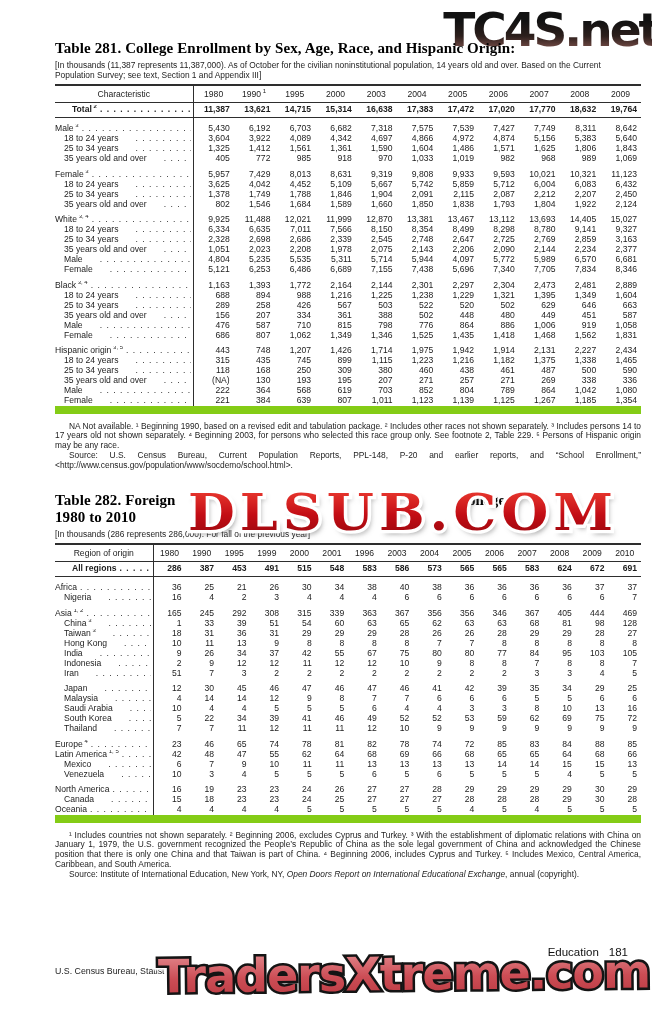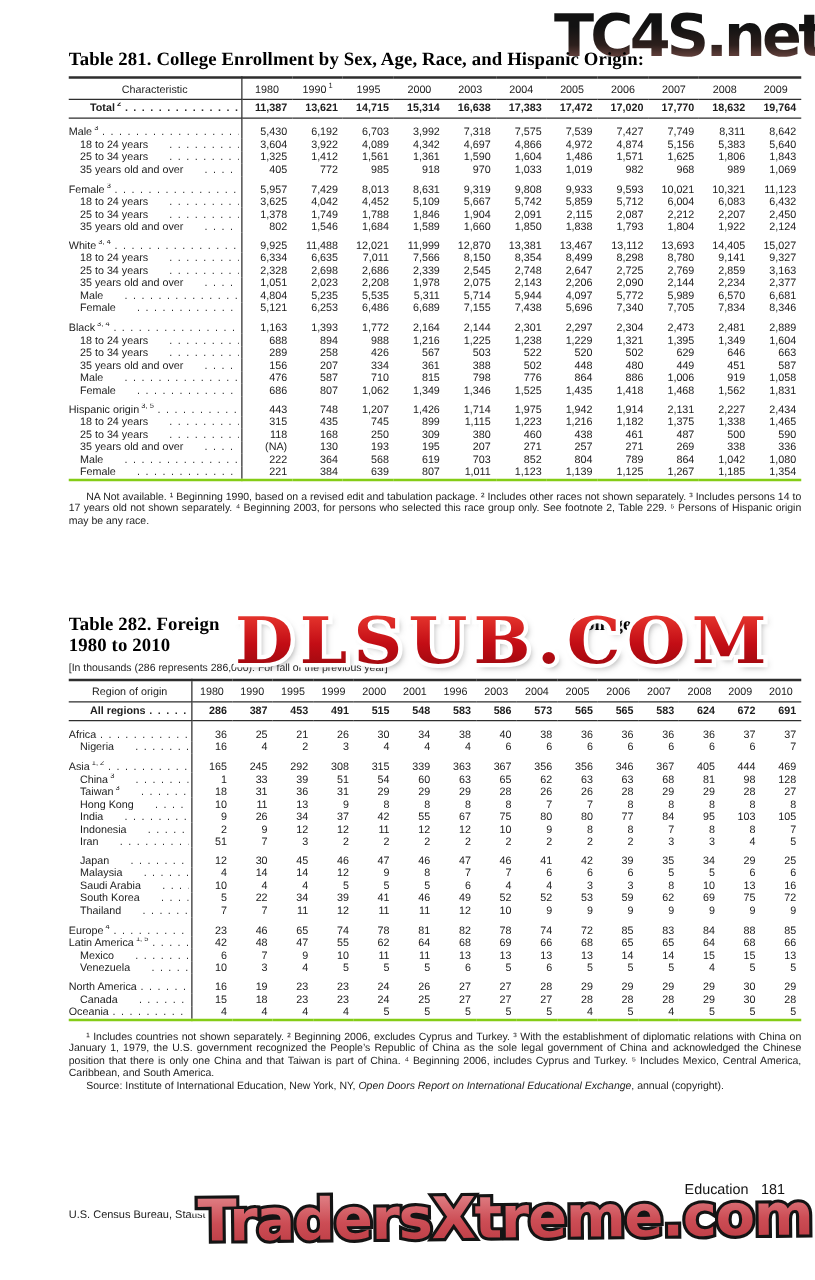--- a/index.html
+++ b/index.html
@@ -27,21 +27,21 @@
   .tl1 .part2 { position: absolute; left: 402px; top: 0; }
 
   .bracket-note { font-size: 8.4px; line-height: 10px; margin-top: 3px; color: #1d1d1d; }
 
   table.stat {
     border-collapse: collapse;
     table-layout: fixed;
     width: 100%;
     margin-top: 4px;
     border-top: 2px solid #2e2e2e;
-    border-bottom: 2px solid #84cc16;
+    border-bottom: 8px solid #84cc16;
   }
   .stat th {
     font-weight: normal;
     font-size: 8.6px;
     padding: 3px 1px 2.5px 1px;
     border-bottom: 1.2px solid #2e2e2e;
     text-align: center;
     white-space: nowrap;
   }
   .stat th.lh { border-right: 1px solid #2e2e2e; }
@@ -111,20 +111,21 @@
 </style>
 </head>
 <body>
 
 <div class="wm-top">TC4S.net</div>
 
 <section class="block t281">
   <div class="tbl-title">
     <div>Table 281. College Enrollment by Sex, Age, Race, and Hispanic Origin:</div>
   </div>
+  <div class="bracket-note">[In thousands (11,387 represents 11,387,000). As of October for the civilian noninstitutional population, 14 years old and over. Based on the Current Population Survey; see text, Section 1 and Appendix III]</div>
   <div id="t281-host">
       <table class="stat">
         <colgroup>
           <col style="width: 138px;">
           <col>
           <col>
           <col>
           <col>
           <col>
           <col>
@@ -173,21 +174,21 @@
           <tr class="gap">
             <td class="lc ind0">
               <span class="lw">
                 <span class="lt">Male<sup> 3</sup></span>
                 <span class="dots"> . . . . . . . . . . . . . . . . . . . . . . . . . . . . . . . . . . . . . . . . . . . . . . . . . . . . . . . . . . . . . . . . . . . . . .</span>
               </span>
             </td>
             <td class="vc">5,430</td>
             <td class="vc">6,192</td>
             <td class="vc">6,703</td>
-            <td class="vc">3,992</td>
+            <td class="vc">6,682</td>
             <td class="vc">7,318</td>
             <td class="vc">7,575</td>
             <td class="vc">7,539</td>
             <td class="vc">7,427</td>
             <td class="vc">7,749</td>
             <td class="vc">8,311</td>
             <td class="vc">8,642</td>
           </tr>
           <tr>
             <td class="lc ind1">
@@ -662,20 +663,21 @@
             <td class="vc">1,125</td>
             <td class="vc">1,267</td>
             <td class="vc">1,185</td>
             <td class="vc">1,354</td>
           </tr>
         </tbody>
       </table>
     </div>
   <div class="fnotes">
     <p>NA Not available. ¹ Beginning 1990, based on a revised edit and tabulation package. ² Includes other races not shown separately. ³ Includes persons 14 to 17 years old not shown separately. ⁴ Beginning 2003, for persons who selected this race group only. See footnote 2, Table 229. ⁵ Persons of Hispanic origin may be any race.</p>
+    <p>Source: U.S. Census Bureau, Current Population Reports, PPL-148, P-20 and earlier reports, and “School Enrollment,” &lt;http://www.census.gov/population/www/socdemo/school.html&gt;.</p>
   </div>
 </section>
 
 <section class="block t282">
   <div class="tbl-title">
     <div class="tl1">
       <span>Table 282. Foreign</span>
       <span class="part2">College:</span>
     </div>
     <div>1980 to 2010</div>

